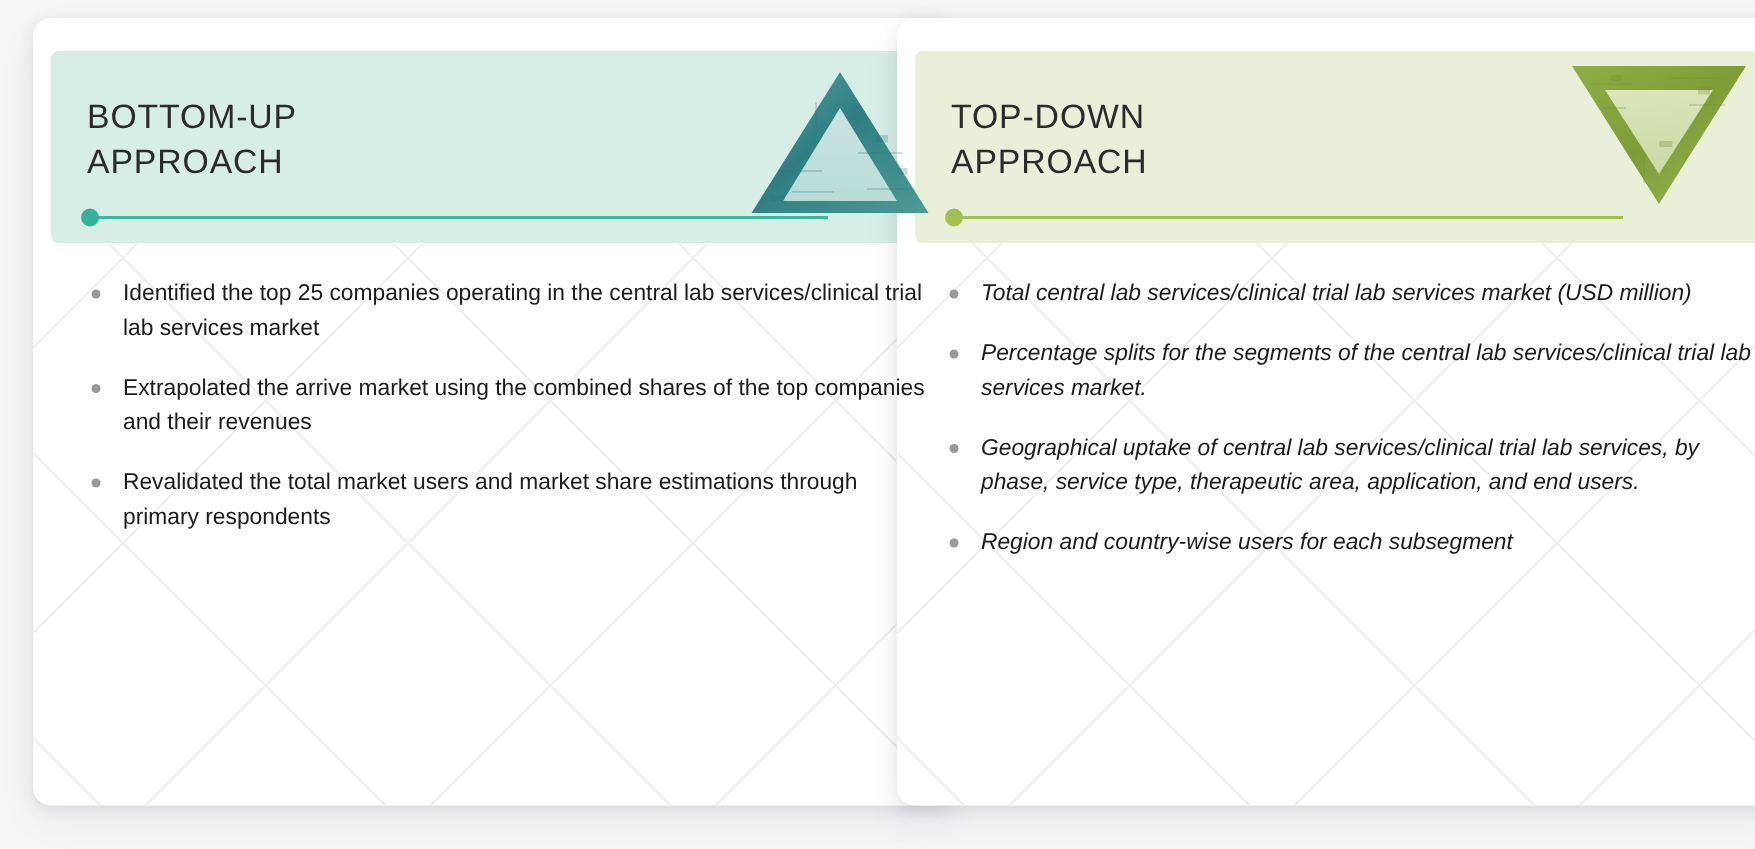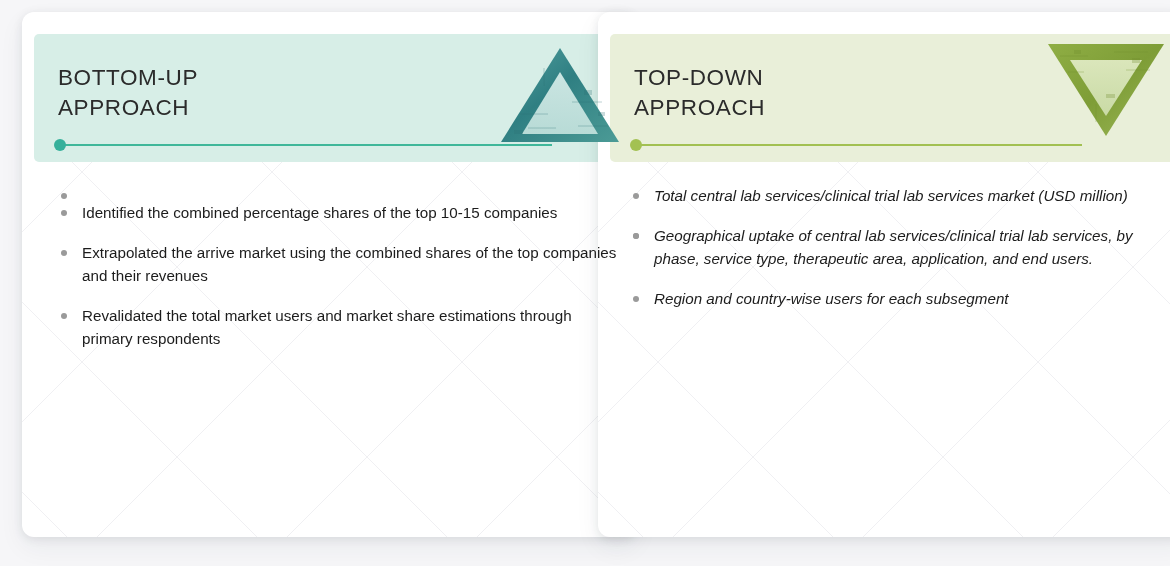--- a/index.html
+++ b/index.html
@@ -185,24 +185,21 @@
       <div class="card-title">BOTTOM-UP
 APPROACH</div>
 
       <div class="header-rule"></div>
       <div class="header-dot"></div>
     </div>
 
     <ul class="bullet-list">
       <li class="bullet-item">
         <span class="bullet-dot"></span>
-      </li>
-      <li class="bullet-item">
-        <span class="bullet-dot"></span>
-        <span>Identified the combined percentage shares of the top 10-15 companies</span>
+        <span>Identified the top 25 companies operating in the central lab services/clinical trial lab services market</span>
       </li>
       <li class="bullet-item">
         <span class="bullet-dot"></span>
         <span>Extrapolated the arrive market using the combined shares of the top companies and their revenues</span>
       </li>
       <li class="bullet-item">
         <span class="bullet-dot"></span>
         <span>Revalidated the total market users and market share estimations through primary respondents</span>
       </li>
     </ul>
@@ -249,20 +246,21 @@
       <div class="header-dot"></div>
     </div>
 
     <ul class="bullet-list">
       <li class="bullet-item">
         <span class="bullet-dot"></span>
         <span>Total central lab services/clinical trial lab services market (USD million)</span>
       </li>
       <li class="bullet-item">
         <span class="bullet-dot"></span>
+        <span>Percentage splits for the segments of the central lab services/clinical trial lab services market.</span>
       </li>
       <li class="bullet-item">
         <span class="bullet-dot"></span>
         <span>Geographical uptake of central lab services/clinical trial lab services, by phase, service type, therapeutic area, application, and end users.</span>
       </li>
       <li class="bullet-item">
         <span class="bullet-dot"></span>
         <span>Region and country-wise users for each subsegment</span>
       </li>
     </ul>

